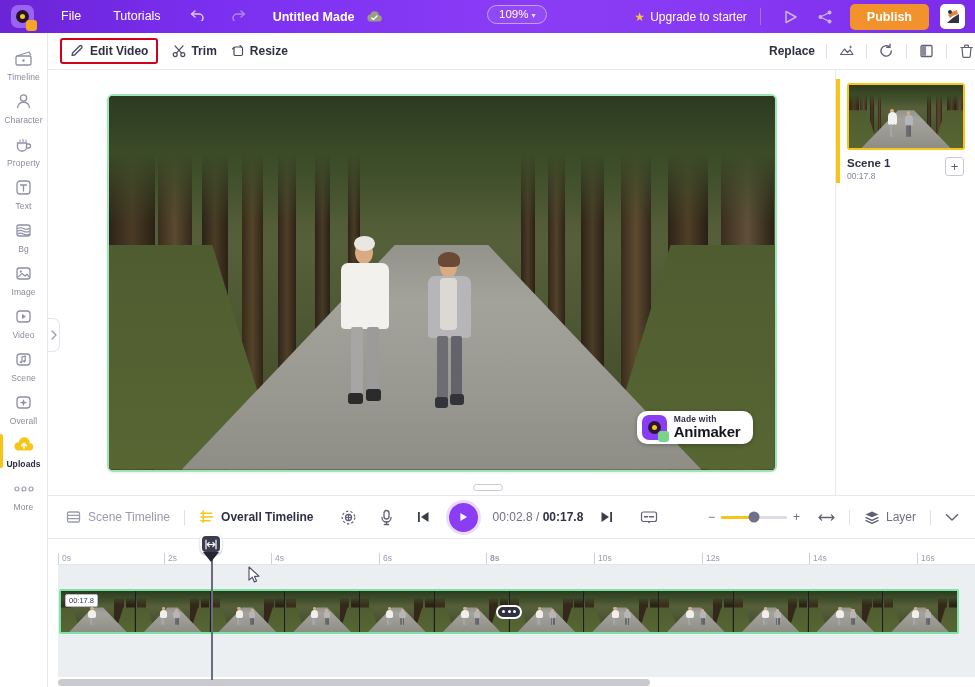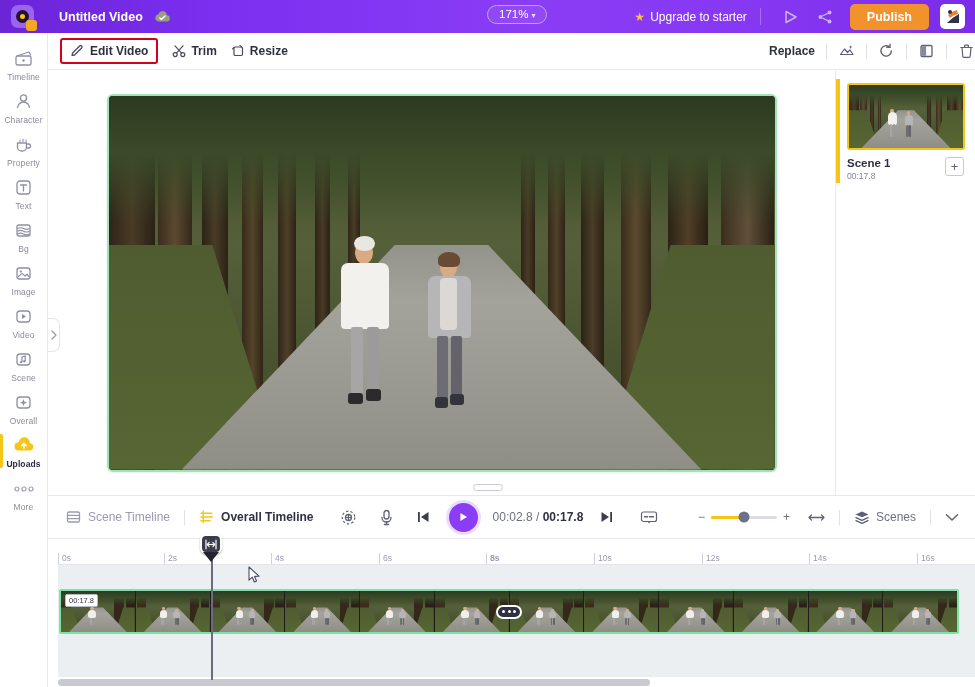--- a/index.html
+++ b/index.html
@@ -298,30 +298,46 @@
 
 <div id="app">
 
   <div class="topbar">
     <div class="logo-wrap">
       <div class="logo">
         <div class="eye"></div>
           <div class="corner"></div>
       </div>
     </div>
-    <div class="doc-title">Untitled Video</div>
+    <div class="topmenu">
+      <div class="tm-item">File</div>
+      <div class="tm-item">Tutorials</div>
+      <div class="tm-icon">
+        <svg width="15" height="13" viewBox="0 0 15 13">
+            <path d="M5 3 L1.5 6 L5 9" fill="none" stroke="#dcc9f8" stroke-width="1.5" stroke-linecap="round" stroke-linejoin="round"></path>
+            <path d="M1.8 6 H9 a4 4 0 0 1 0 8 H6" fill="none" stroke="#dcc9f8" stroke-width="1.5" stroke-linecap="round"></path>
+          </svg>
+      </div>
+      <div class="tm-icon dim">
+        <svg width="15" height="13" viewBox="0 0 15 13">
+            <path d="M10 3 L13.5 6 L10 9" fill="none" stroke="#b089ea" stroke-width="1.5" stroke-linecap="round" stroke-linejoin="round"></path>
+            <path d="M13.2 6 H6 a4 4 0 0 0 0 8 H9" fill="none" stroke="#b089ea" stroke-width="1.5" stroke-linecap="round"></path>
+          </svg>
+      </div>
+    </div>
+    <div class="doc-title">Untitled Made</div>
     <div class="cloud-badge">
       <svg width="17" height="13" viewBox="0 0 17 13">
           <path d="M4.2 11.5 h8.4 a3.1 3.1 0 0 0 .3-6.2 A4.3 4.3 0 0 0 4.4 4.6 A3.5 3.5 0 0 0 4.2 11.5 z" fill="#9aa07f"></path>
           <path d="M5.8 7.9 L7.4 9.4 L11 5.9" fill="none" stroke="#fff" stroke-width="1.4" stroke-linecap="round" stroke-linejoin="round"></path>
         </svg>
     </div>
 
     <div class="zoom-pill">
-      <span>171%</span><span class="caret">▾</span>
+      <span>109%</span><span class="caret">▾</span>
     </div>
 
     <div class="topright">
       <div class="upgrade">
         <span class="star">★</span>
         <span>Upgrade to starter</span>
       </div>
       <div class="tr-sep"></div>
       <div class="tr-icon">
         <svg width="16" height="16" viewBox="0 0 16 16">
@@ -558,20 +574,30 @@
 
         <div class="person" style="left:47%;top:43%;width:8.5%;height:41%;">
           <div class="p-head" style="left:33%;top:0%;width:30%;height:14%;background:#d9ab82;"></div>
           <div class="p-head" style="left:30%;top:-3%;width:38%;height:10%;background:#6a4a34;border-radius:50% 50% 30% 30%;"></div>
           <div class="p-body" style="left:12%;top:13%;width:76%;height:40%;background:#b6b5b8;border-radius:7px 7px 4px 4px;"></div>
           <div class="p-body" style="left:33%;top:14%;width:30%;height:34%;background:#dcd9d5;border-radius:4px;"></div>
           <div class="p-legs" style="left:27%;top:52%;width:20%;height:42%;background:#6e6c73;"></div>
           <div class="p-legs" style="left:52%;top:52%;width:20%;height:42%;background:#64626a;"></div>
           <div class="p-legs" style="left:23%;top:92%;width:24%;height:7%;background:#33333a;border-radius:3px;"></div>
           <div class="p-legs" style="left:51%;top:90%;width:24%;height:7%;background:#33333a;border-radius:3px;"></div>
+        </div>
+      </div>
+      <div class="watermark">
+        <div class="wm-logo">
+          <div class="e"></div>
+            <div class="tri"></div>
+        </div>
+        <div class="wm-text">
+          <div class="wm-made">Made with</div>
+          <div class="wm-name">Animaker</div>
         </div>
       </div>
     </div>
   </div>
   <div class="drag-pill"></div>
 
   <div class="scenes-panel">
     <div class="scene-card">
       <div class="scene-thumb">
         <div class="canvas-img">
@@ -701,21 +727,21 @@
       </div>
       <div class="tl-sep"></div>
       <div class="layer-chip">
         <span class="tl-ico">
           <svg width="16" height="15" viewBox="0 0 16 15">
               <path d="M8 1.5 L14.5 4.4 L8 7.3 L1.5 4.4 Z" fill="#5f6076"></path>
               <path d="M1.5 7.4 L8 10.3 L14.5 7.4" fill="none" stroke="#5f6076" stroke-width="1.4" stroke-linejoin="round"></path>
               <path d="M1.5 10.4 L8 13.3 L14.5 10.4" fill="none" stroke="#5f6076" stroke-width="1.4" stroke-linejoin="round"></path>
             </svg>
         </span>
-        <span class="lbl">Scenes</span>
+        <span class="lbl">Layer</span>
       </div>
       <div class="tl-sep"></div>
       <div class="tl-ico">
         <svg width="14" height="9" viewBox="0 0 14 9">
             <path d="M1.5 1.8 L7 7 L12.5 1.8" fill="none" stroke="#5f6076" stroke-width="1.5" stroke-linecap="round" stroke-linejoin="round"></path>
           </svg>
       </div>
     </div>
   </div>
 

